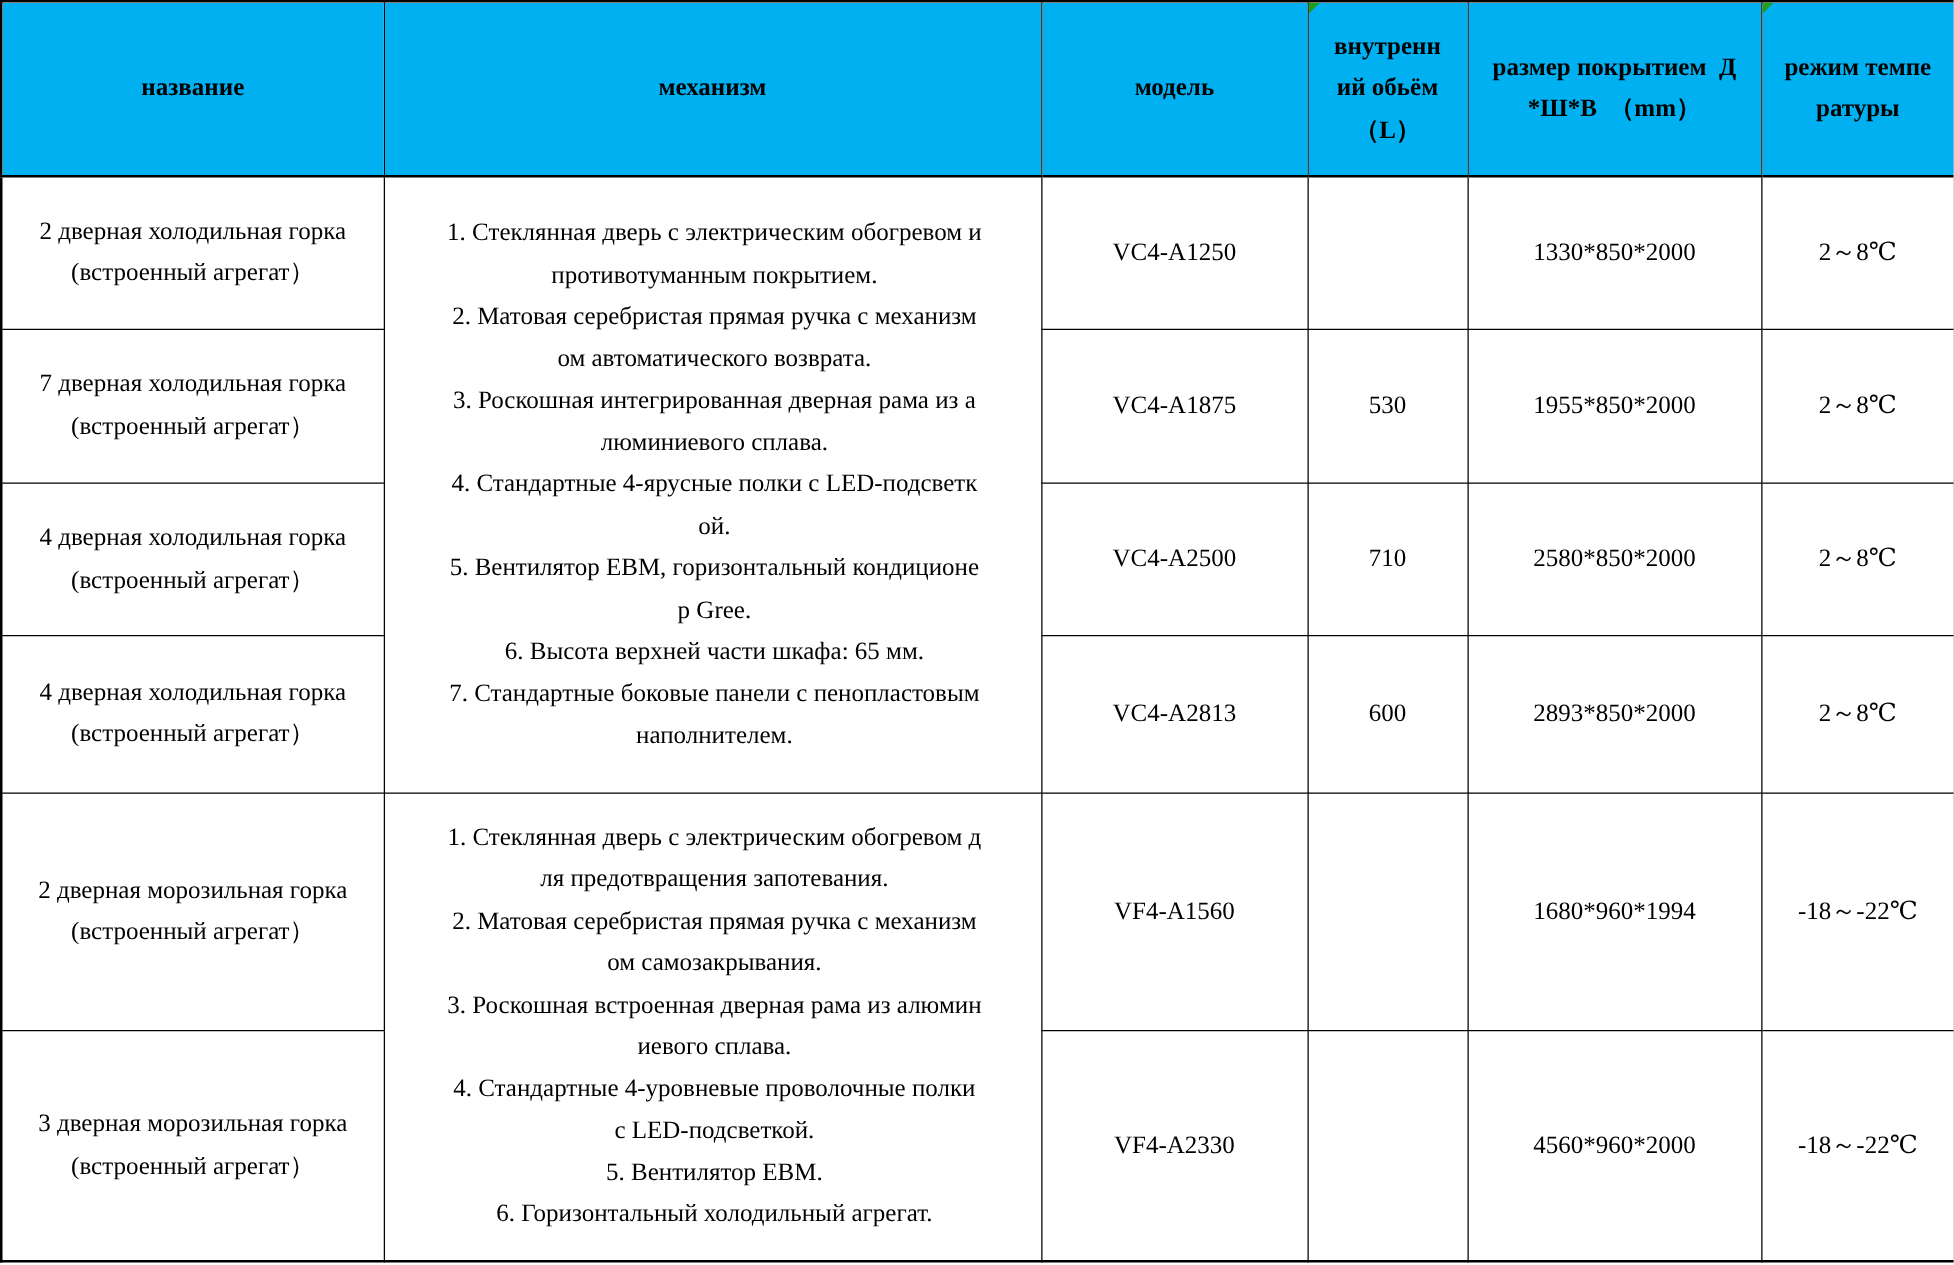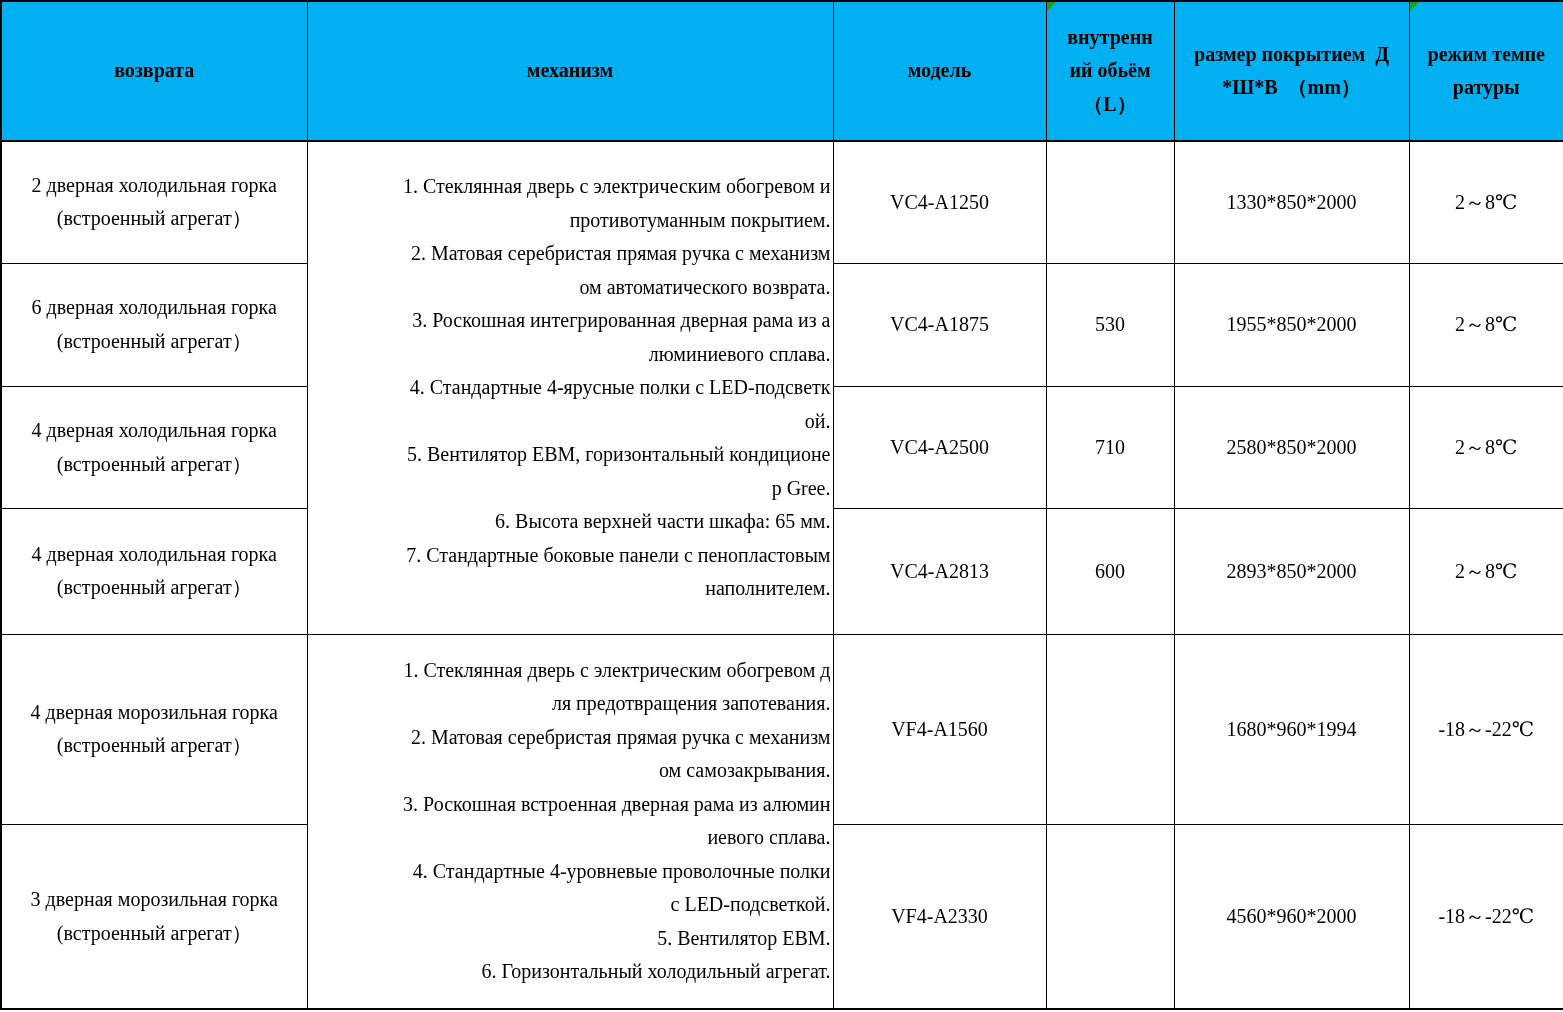--- a/index.html
+++ b/index.html
@@ -36,21 +36,21 @@
     white-space: pre-wrap;
     position: relative;
     border-bottom-width: 2px;
   }
   td {
     text-align: center;
     white-space: pre-wrap;
     background: #ffffff;
   }
   td.desc {
-    text-align: right;
+    text-align: center;
     padding: 2px 2px 2px 5px;
   }
   tr.header-row { height: 140px; }
   tr.r1 { height: 122px; padding-left: 12px; }
   tr.r2 { height: 123px; }
   tr.r3 { height: 122px; }
   tr.r4 { height: 125px; }
   tr.r5 { height: 190px; }
   tr.r6 { height: 184px; }
   .corner-flag {
@@ -71,21 +71,21 @@
     <colgroup>
       <col style="width:306px">
       <col style="width:526px">
       <col style="width:213px">
       <col style="width:128px">
       <col style="width:235px">
       <col style="width:155px">
     </colgroup>
     <thead>
       <tr class="header-row">
-        <th>возврата</th>
+        <th>название</th>
         <th>механизм</th>
         <th>модель</th>
         <th><span class="corner-flag"></span><span>внутренн
 ий обьём
 （L）</span></th>
         <th>размер покрытием  Д
 *Ш*В  （mm）</th>
         <th><span class="corner-flag"></span><span>режим темпе
 ратуры</span></th>
       </tr>
@@ -106,21 +106,21 @@
 р Gree.
 6. Высота верхней части шкафа: 65 мм.
 7. Стандартные боковые панели с пенопластовым
 наполнителем.</td>
         <td>VC4-A1250</td>
         <td></td>
         <td>1330*850*2000</td>
         <td>2～8℃</td>
       </tr>
       <tr class="r2">
-        <td>6 дверная холодильная горка
+        <td>7 дверная холодильная горка
 (встроенный агрегат）</td>
         <td>VC4-A1875</td>
         <td>530</td>
         <td>1955*850*2000</td>
         <td>2～8℃</td>
       </tr>
       <tr class="r3">
         <td>4 дверная холодильная горка
 (встроенный агрегат）</td>
         <td>VC4-A2500</td>
@@ -130,21 +130,21 @@
       </tr>
       <tr class="r4">
         <td>4 дверная холодильная горка
 (встроенный агрегат）</td>
         <td>VC4-A2813</td>
         <td>600</td>
         <td>2893*850*2000</td>
         <td>2～8℃</td>
       </tr>
       <tr class="r5">
-        <td>4 дверная морозильная горка
+        <td>2 дверная морозильная горка
 (встроенный агрегат）</td>
         <td class="desc" rowspan="2">1. Стеклянная дверь с электрическим обогревом д
 ля предотвращения запотевания.
 2. Матовая серебристая прямая ручка с механизм
 ом самозакрывания.
 3. Роскошная встроенная дверная рама из алюмин
 иевого сплава.
 4. Стандартные 4-уровневые проволочные полки
 с LED-подсветкой.
 5. Вентилятор EBM.

